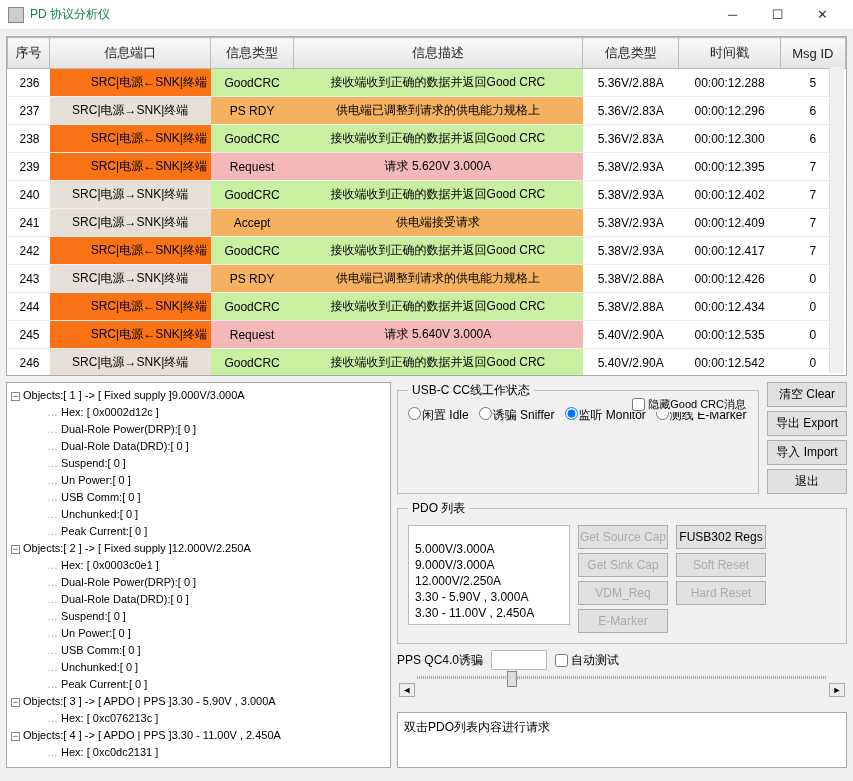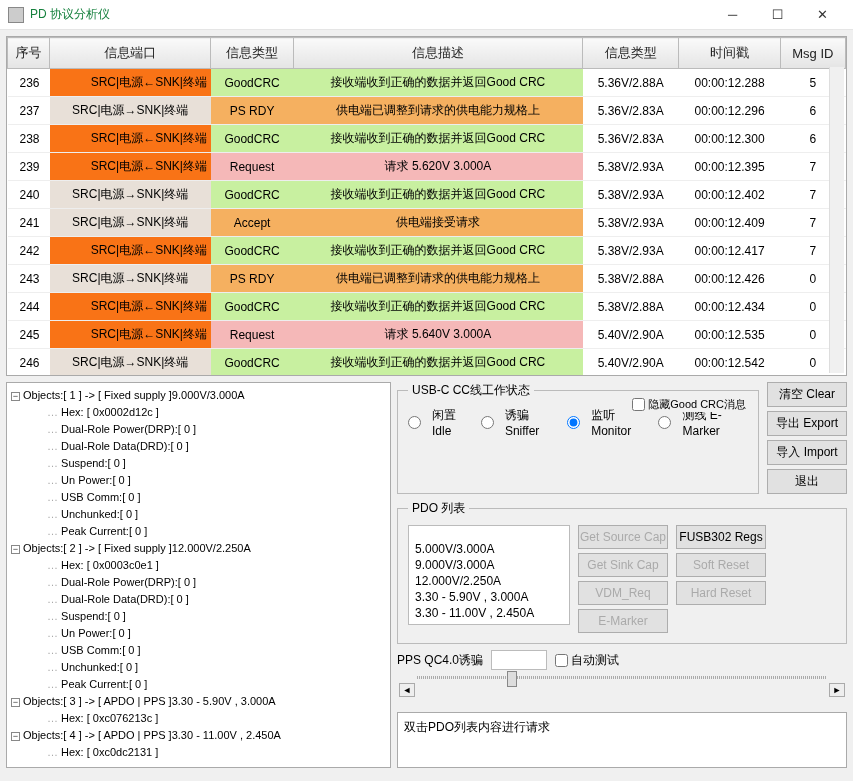--- a/index.html
+++ b/index.html
@@ -27,21 +27,21 @@
 .lower { display: flex; margin-top: 6px; gap: 6px; height: 386px; }
 .tree-panel { width: 385px; border: 1px solid #aaa; background: #fff; overflow: auto; padding: 4px; font-size: 11px; line-height: 17px; }
 .tree-node { white-space: nowrap; }
 .tree-node .tog { display: inline-block; width: 9px; height: 9px; border: 1px solid #888; margin-right: 3px; text-align: center; line-height: 7px; font-size: 9px; color: #333; }
 .tree-leaf { margin-left: 36px; }
 .tree-leaf::before { content: "… "; color: #aaa; }
 .right-panel { flex: 1; display: flex; flex-direction: column; gap: 6px; }
 .fieldset { border: 1px solid #bbb; padding: 8px 10px 10px; position: relative; }
 .fieldset legend { padding: 0 4px; font-size: 12px; }
 .radio-row { display: flex; gap: 10px; align-items: center; }
-.radio-row label { display: flex; align-items: center; gap: 11px; }
+.radio-row label { display: flex; align-items: flex-start; gap: 1px; }
 .pdo-box { border: 1px solid #bbb; background: #fff; padding: 15px 6px; height: 100px; width: 162px; overflow: auto; font-size: 12px; line-height: 16px; }
 .pdo-row { display: flex; gap: 8px; }
 .btn-col { display: flex; flex-direction: column; gap: 4px; }
 .btn { border: 1px solid #adadad; background: #e1e1e1; padding: 4px 0; font-size: 12px; text-align: center; width: 90px; }
 .btn.dis { color: #aaa; }
 .side-btns { display: flex; flex-direction: column; gap: 4px; width: 80px; }
 .side-btn { border: 1px solid #adadad; background: #e1e1e1; padding: 3px 0; font-size: 12px; text-align: center; }
 .top-right { display: flex; gap: 8px; }
 .chk { display: flex; align-items: center; gap: 3px; }
 .pps-row { display: flex; align-items: center; gap: 8px; }

